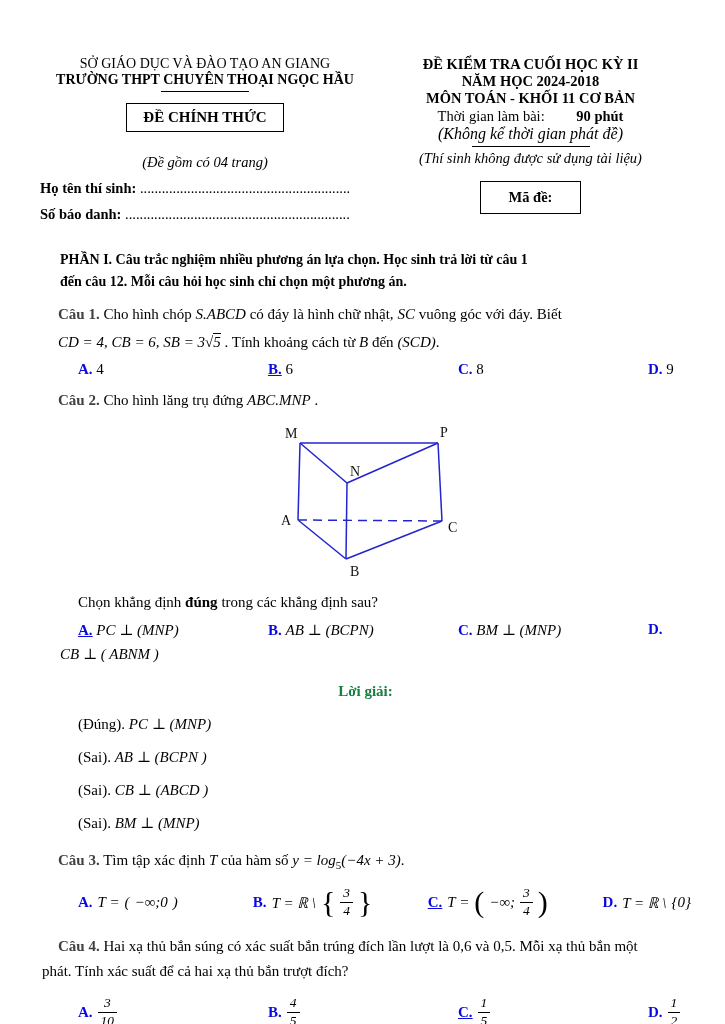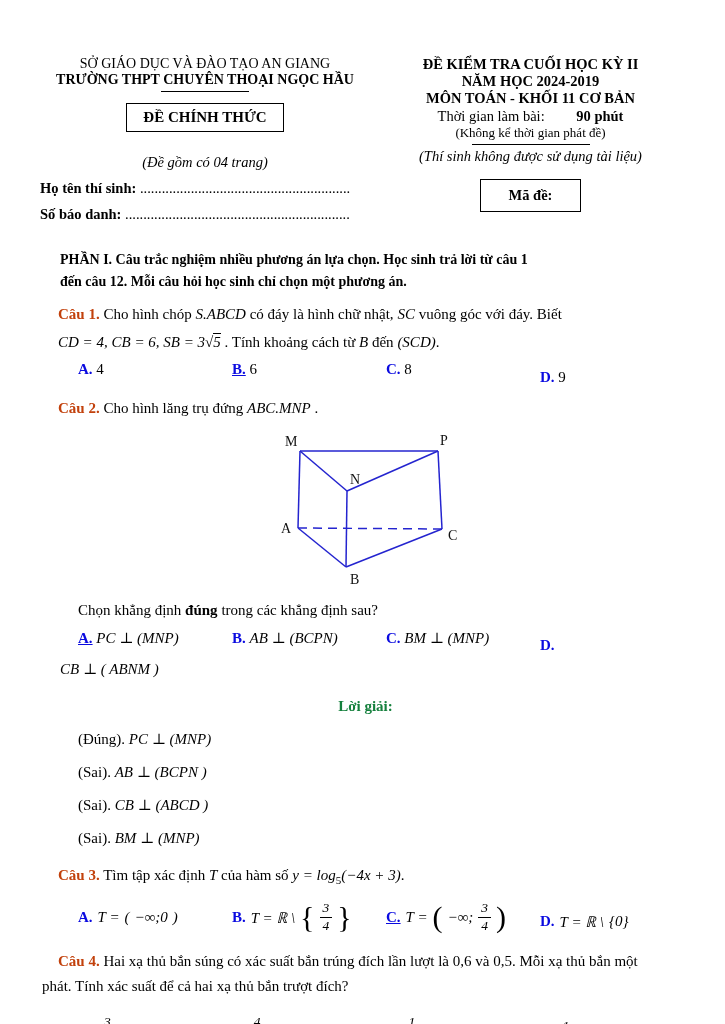--- a/index.html
+++ b/index.html
@@ -16,35 +16,35 @@
   .dept{font-size:14px;}
   .school{font-size:14px;font-weight:bold;}
   .rule-s{width:88px;border-bottom:1px solid #000;margin:3px auto 0;}
   .official-box{display:inline-block;border:1.6px solid #000;padding:5px 16px;font-weight:bold;font-size:15px;margin-top:11px;}
   .pages-note{font-style:italic;margin-top:22px;font-size:14.5px;}
   .fill-line{text-align:left;margin-top:9px;font-size:14.5px;white-space:nowrap;}
   .fill-line b{font-weight:bold;}
   .t1,.t2,.t3{font-weight:bold;font-size:14.5px;white-space:nowrap;}
   .time-line{font-size:14.5px;margin-top:1px;}
   .time-line .tv{font-weight:bold;margin-left:28px;}
-  .note-i{font-size:13px;white-space:nowrap;}
+  .note-i{font-style:italic;font-size:16px;white-space:nowrap;}
   .rule-r{width:118px;border-bottom:1px solid #000;margin:3px auto 0;}
   .no-material{font-style:italic;font-size:14.5px;margin-top:3px;white-space:nowrap;}
   .code-box{display:inline-block;border:1.3px solid #000;padding:7px 28px;font-weight:bold;font-size:14.5px;margin-top:14px;}
   
   .part-heading{margin:26px 0 0 20px;font-weight:bold;font-size:14px;line-height:1.55;}
   .part-heading div{white-space:nowrap;}
   
   .qline{margin-left:18px;margin-top:10px;line-height:1.7;white-space:nowrap;}
-  .qlabel{color:#c2410c;font-weight:bold;}
+  .qlabel{color:#404040;font-weight:bold;}
   .math{font-style:italic;}
   .sqrt-rad{border-top:1px solid #000;font-style:italic;}
-  .answers{display:flex;margin-left:38px;margin-top:6px;}
+  .answers{display:flex;margin-left:38px;margin-top:6px;gap:36px;}
   .ans{width:154px;white-space:nowrap;}
-  .ans:last-child{width:auto;margin-top:8px;}
+  .ans:last-child{width:auto;}
   .al{color:#0a0ae0;font-weight:bold;}
   .u{text-decoration:underline;}
   .overflow-line{margin-left:20px;margin-top:6px;white-space:nowrap;}
   .sol-title{text-align:center;color:#15803d;font-weight:bold;margin-top:20px;}
   .sol-line{margin-left:38px;margin-top:15px;white-space:nowrap;}
   
   .fig-wrap{width:190px;margin:6px auto 2px;}
   .fig-wrap svg{display:block;}
   
   .frac{display:inline-block;vertical-align:middle;text-align:center;font-size:13.5px;line-height:1.25;font-style:italic;}
@@ -67,21 +67,21 @@
       <div class="rule-s"></div>
       <div>
         <span class="official-box">ĐỀ CHÍNH THỨC</span>
       </div>
       <div class="pages-note">(Đề gồm có 04 trang)</div>
       <div class="fill-line"><b>Họ tên thí sinh:</b> <span>..........................................................</span></div>
       <div class="fill-line"><b>Số báo danh:</b> <span>..............................................................</span></div>
     </div>
     <div class="h-right">
       <div class="t1">ĐỀ KIỂM TRA CUỐI HỌC KỲ II</div>
-      <div class="t2">NĂM HỌC 2024-2019</div>
+      <div class="t2">NĂM HỌC 2024-2018</div>
       <div class="t3">MÔN TOÁN - KHỐI 11 CƠ BẢN</div>
       <div class="time-line"><span>Thời gian làm bài: </span><span class="tv">90 phút</span></div>
       <div class="note-i">(Không kể thời gian phát đề)</div>
       <div class="rule-r"></div>
       <div class="no-material">(Thí sinh không được sử dụng tài liệu)</div>
       <div>
         <span class="code-box">Mã đề:</span>
       </div>
     </div>
   </div>

